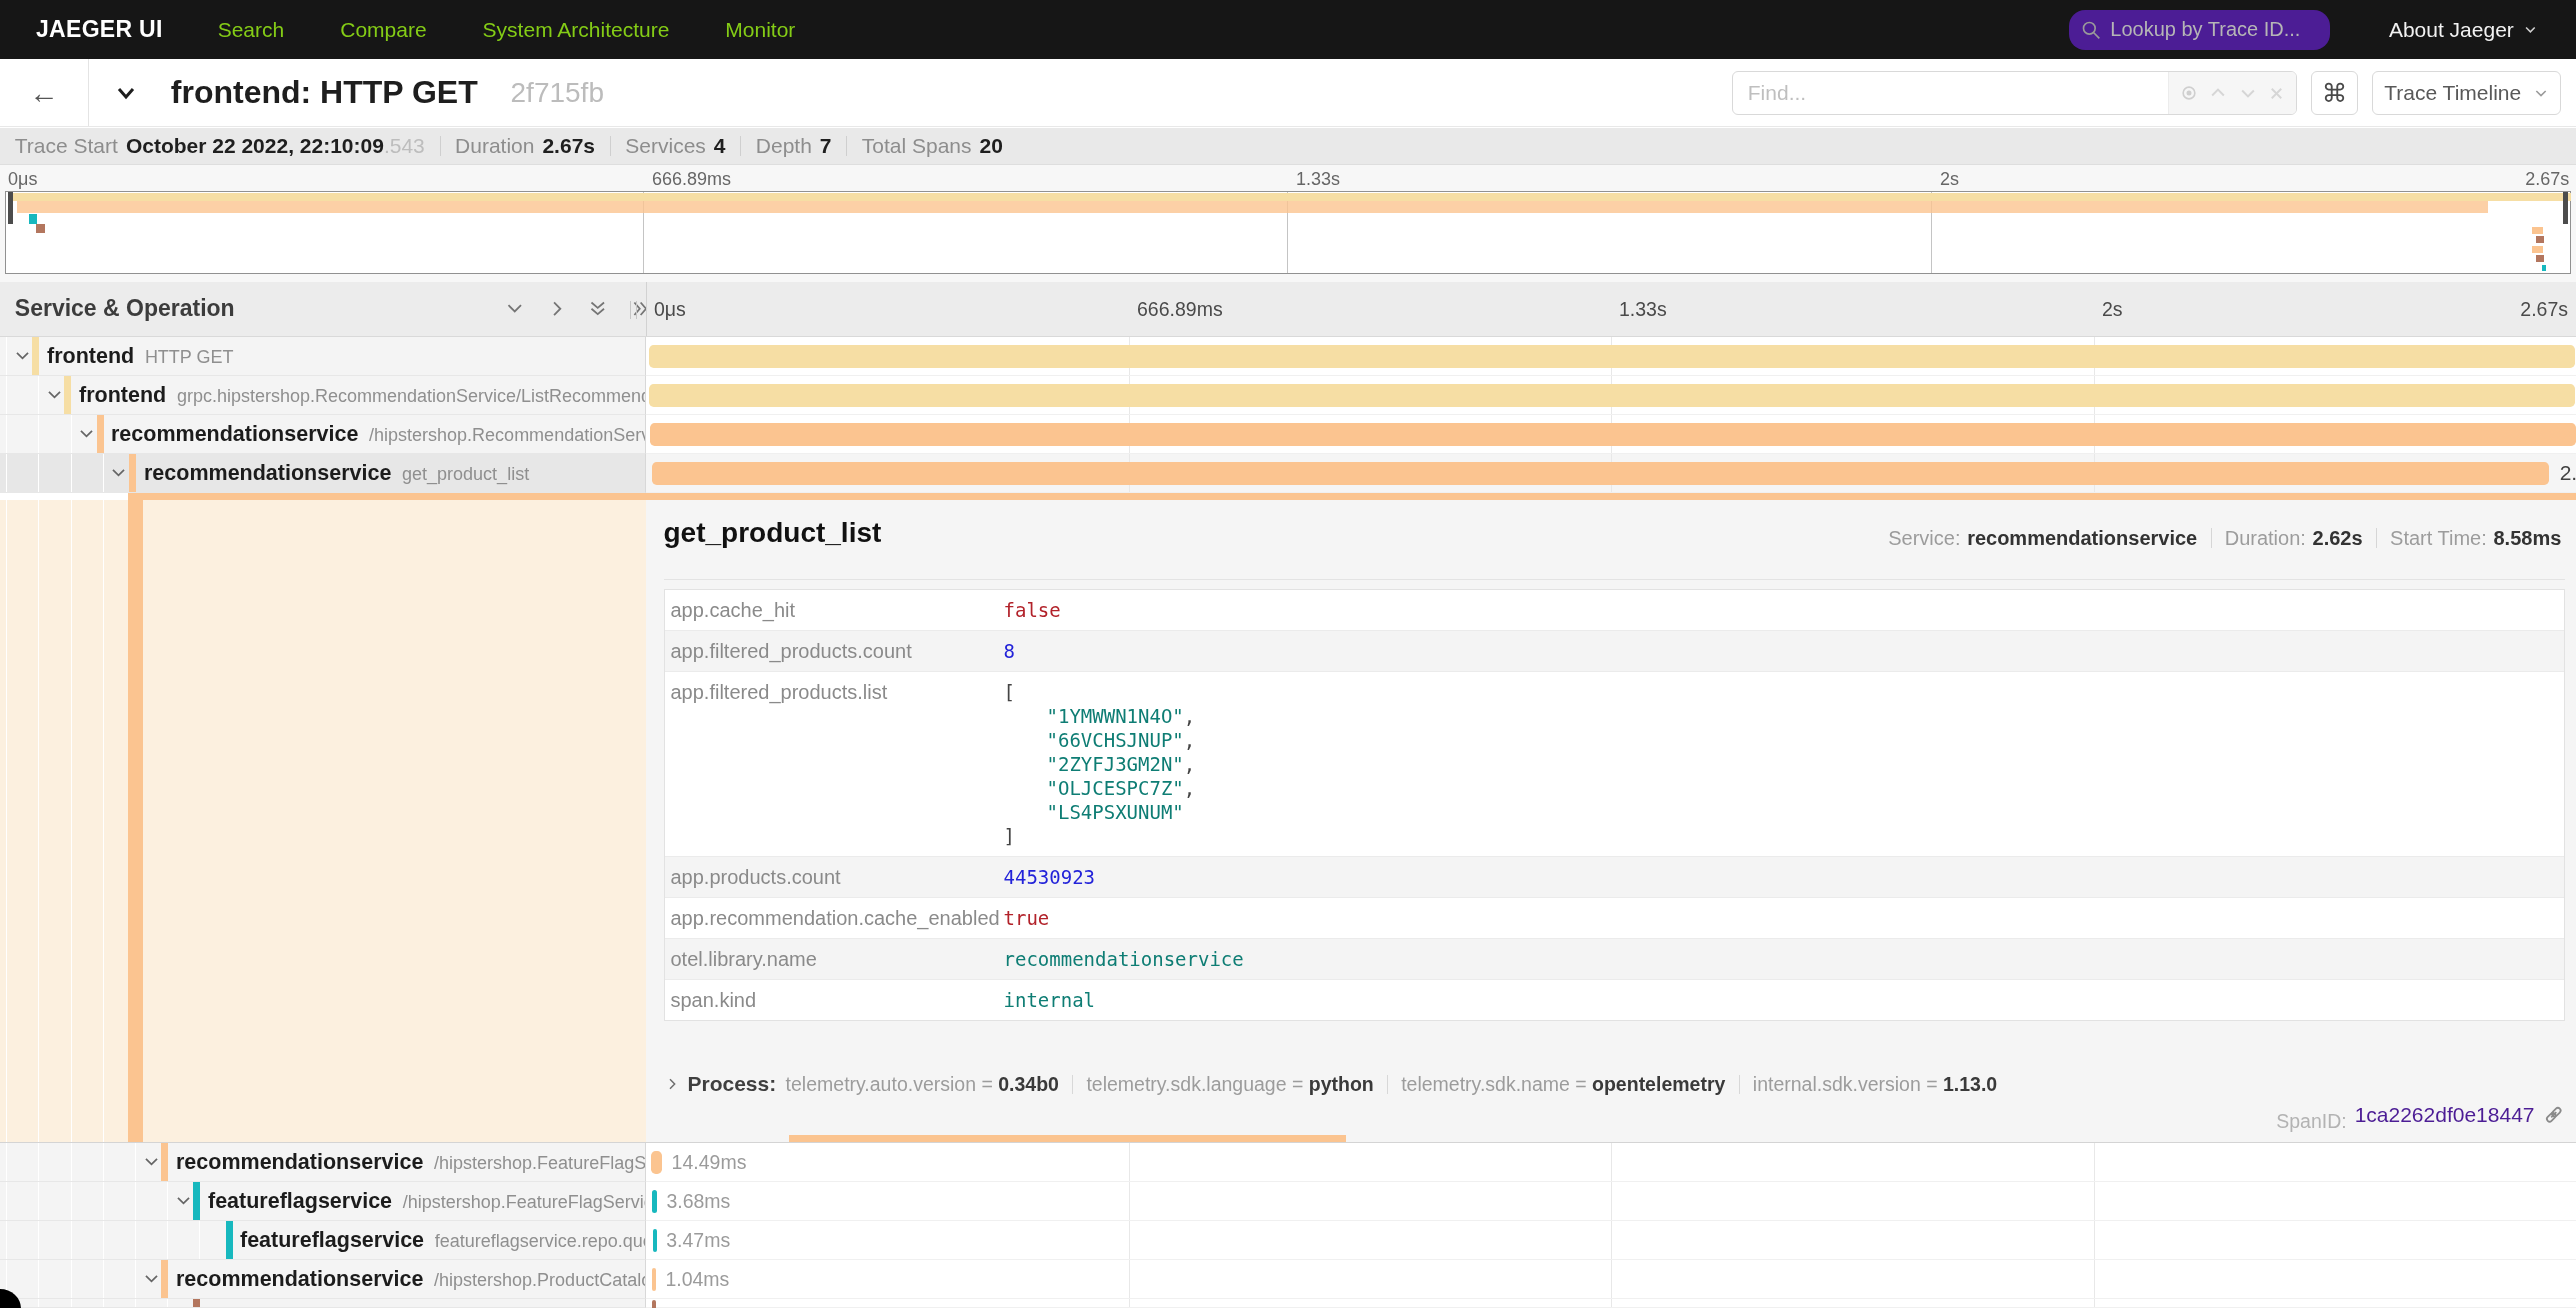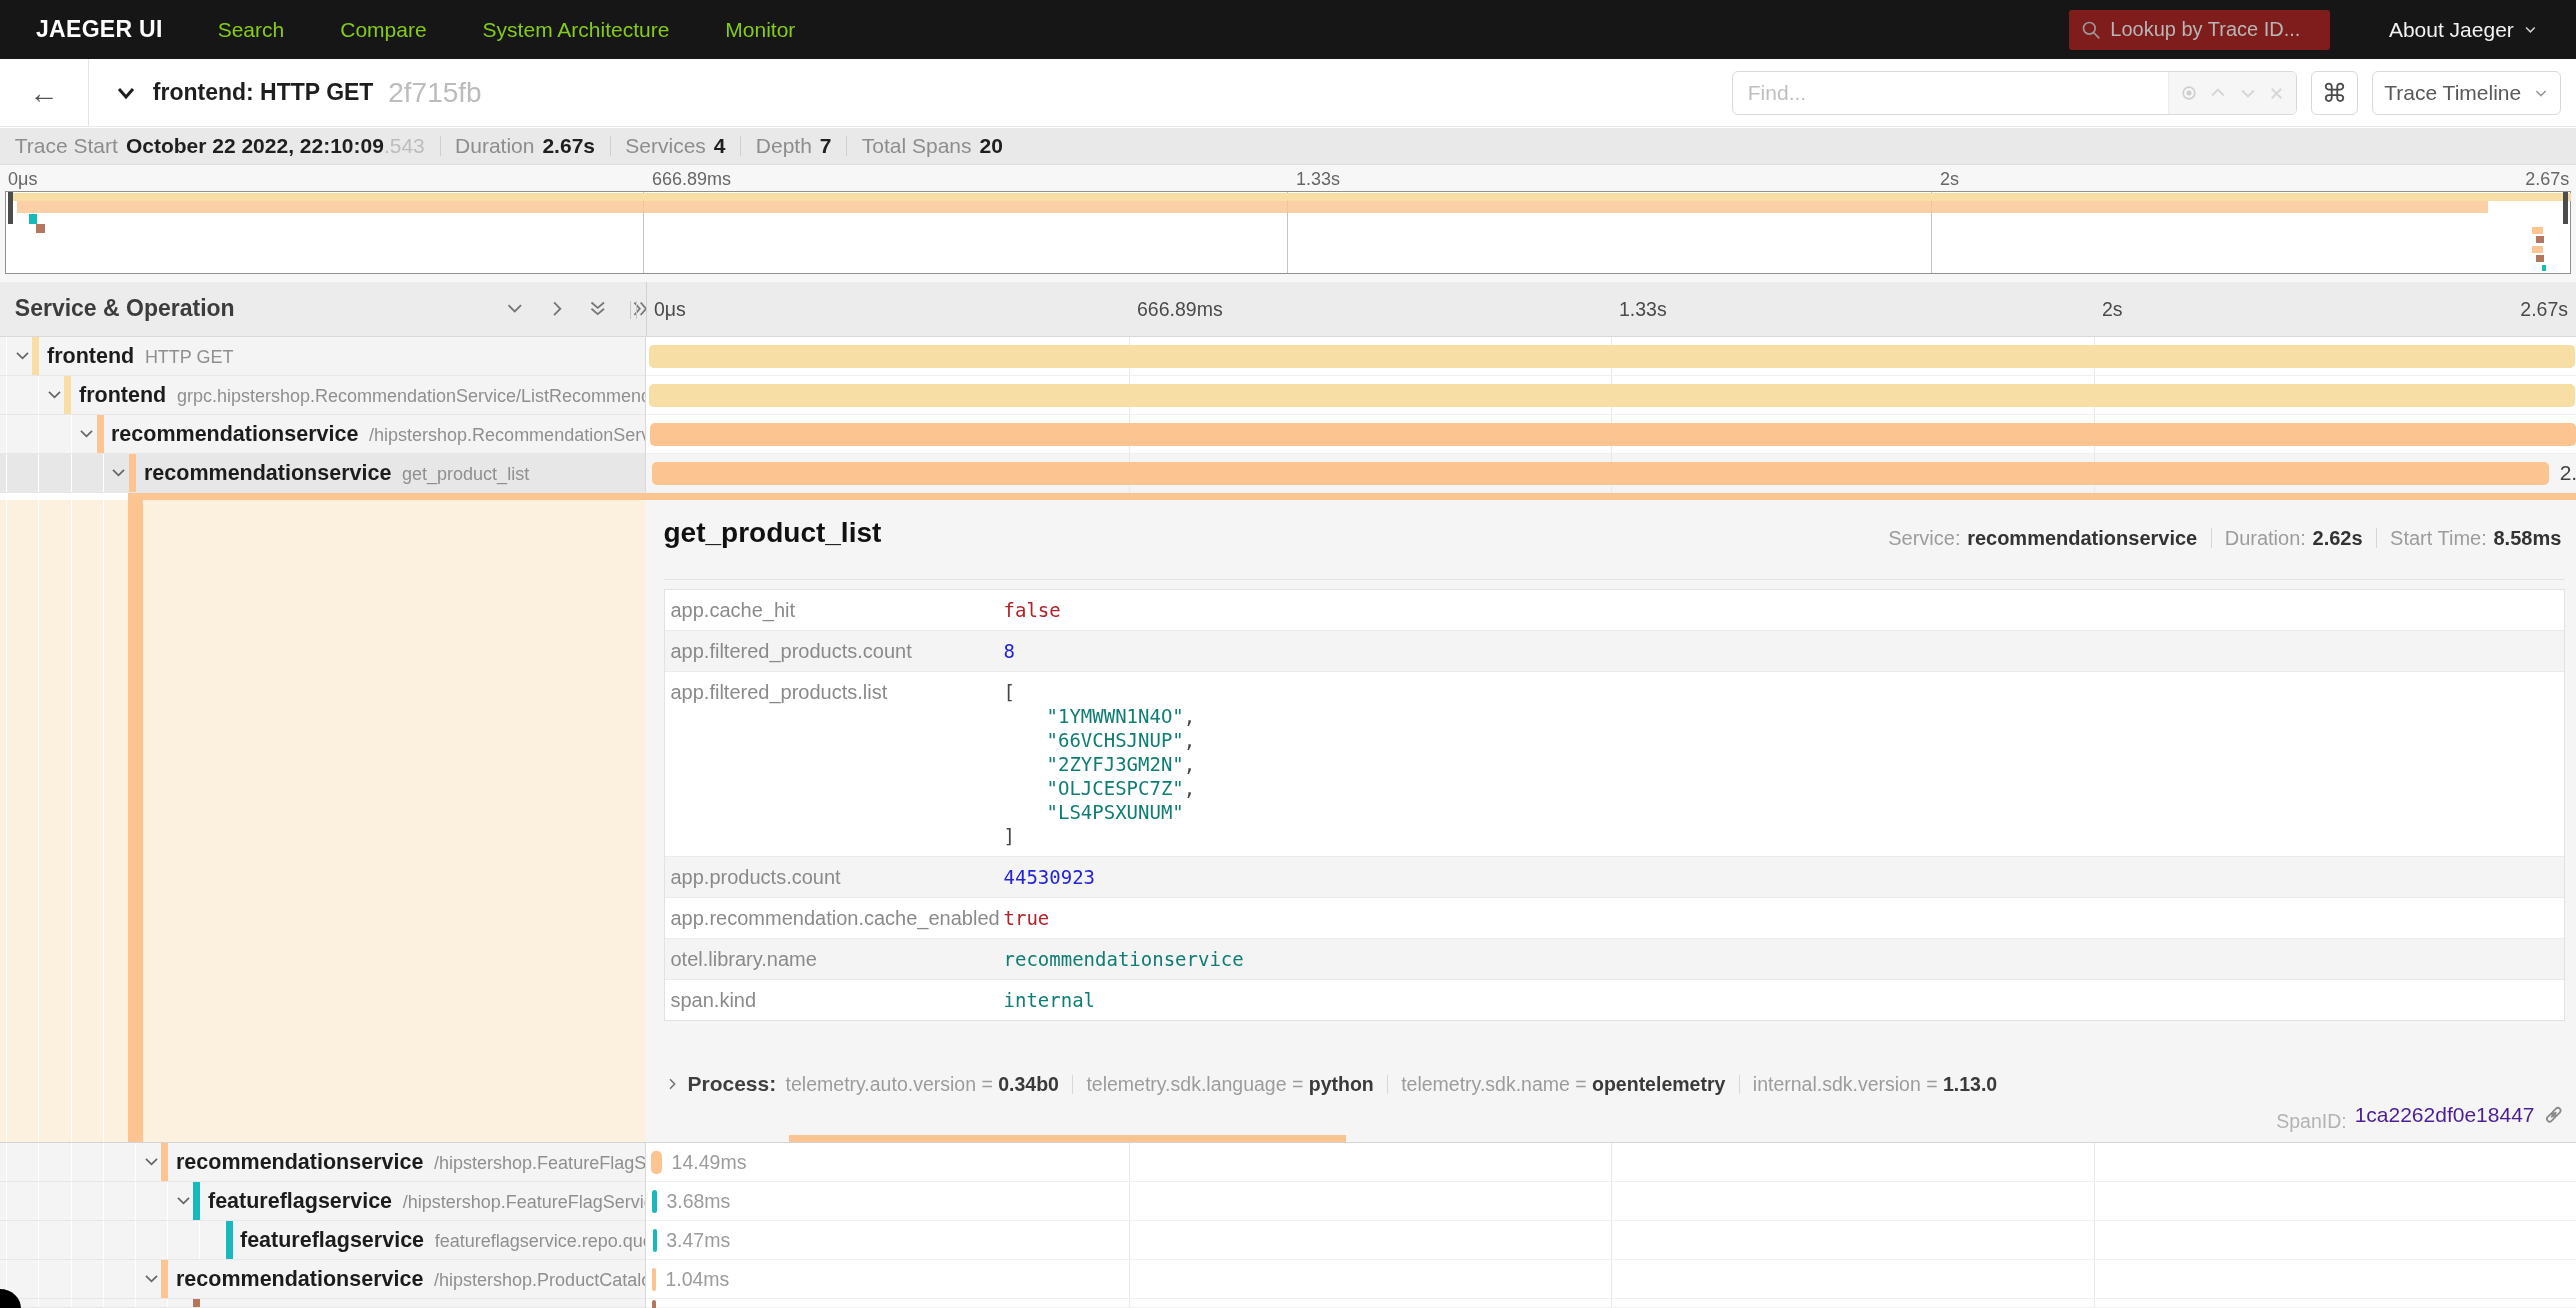--- a/index.html
+++ b/index.html
@@ -5,29 +5,29 @@
   html,body{margin:0;padding:0;background:#ffffff;}
   *{box-sizing:border-box;}
   body{font-family:"Liberation Sans", sans-serif;}
   #screen{position:relative;width:2576px;height:1308px;overflow:hidden;background:#fff;}
 
   
   #navbar{position:absolute;left:0;top:0;width:100%;height:59px;background:#161616;display:flex;align-items:center;padding-left:36px;}
   .nav-brand{color:#fff;font-weight:700;font-size:23px;letter-spacing:0.3px;margin-right:27px;}
   .nav-item{color:#84cc16;font-size:21px;padding:0 28px;cursor:pointer;}
   #nav-right{position:absolute;right:0;top:0;height:59px;display:flex;align-items:center;}
-  #trace-lookup{width:261px;height:40px;background:#7f1d1d;border-radius:3px;display:flex;align-items:center;padding:0 12px;margin-right:59px;}
+  #trace-lookup{width:261px;height:40px;background:#4c1d95;border-radius:16px;display:flex;align-items:center;padding:0 12px;margin-right:59px;}
   #trace-lookup .ph{color:#b6b6b6;font-size:20px;margin-left:9.4px;white-space:nowrap;overflow:hidden;}
   .about{color:#f2f2f2;font-size:21px;display:flex;align-items:center;gap:9.4px;margin-right:38px;}
 
   
   #titlebar{position:absolute;left:0;top:59px;width:100%;height:68px;background:#fff;border-bottom:0.7px solid #e8e8e8;}
   #back-btn{position:absolute;left:0;top:0;width:89px;height:100%;display:flex;align-items:center;justify-content:center;border-right:0.7px solid #e4e4e4;font-size:29.5px;color:#555;cursor:pointer;}
   #title-wrap{position:absolute;left:114px;top:0;height:100%;display:flex;align-items:center;gap:14.8px;}
-  #title-wrap h1{font-size:23px;font-weight:700;color:#1e1e1e;margin:0;white-space:nowrap;}
+  #title-wrap h1{font-size:32px;font-weight:700;color:#1e1e1e;margin:18px;white-space:nowrap;}
   #trace-id{color:#bcbcbc;font-size:28px;font-weight:400;}
   #find-group{position:absolute;right:279px;top:12px;width:565px;height:44px;border:0.7px solid #d9d9d9;border-radius:6px;background:#fff;display:flex;overflow:hidden;}
   #find-input{flex:1;display:flex;align-items:center;padding-left:14.8px;color:#bfbfbf;font-size:21px;}
   #find-suffix{width:128px;background:#f6f6f6;border-left:0.7px solid #ececec;display:flex;align-items:center;justify-content:space-evenly;}
   #cmd-btn{position:absolute;right:218px;top:12px;width:47px;height:44px;border:0.7px solid #d9d9d9;border-radius:6px;background:#fff;color:#4a4a4a;font-size:25.5px;display:flex;align-items:center;justify-content:center;cursor:pointer;}
   #view-select{position:absolute;right:14.8px;top:12px;width:189px;height:44px;border:0.7px solid #d9d9d9;border-radius:6px;background:#fff;display:flex;align-items:center;justify-content:center;gap:12px;font-size:21px;color:#595959;cursor:pointer;}
 
   
   #summary{position:absolute;left:0;top:128px;width:100%;height:37px;background:#e9e9e9;border-bottom:0.7px solid #dedede;display:flex;align-items:center;padding-left:14.8px;font-size:21px;}
   .sum-seg{display:flex;align-items:center;}

